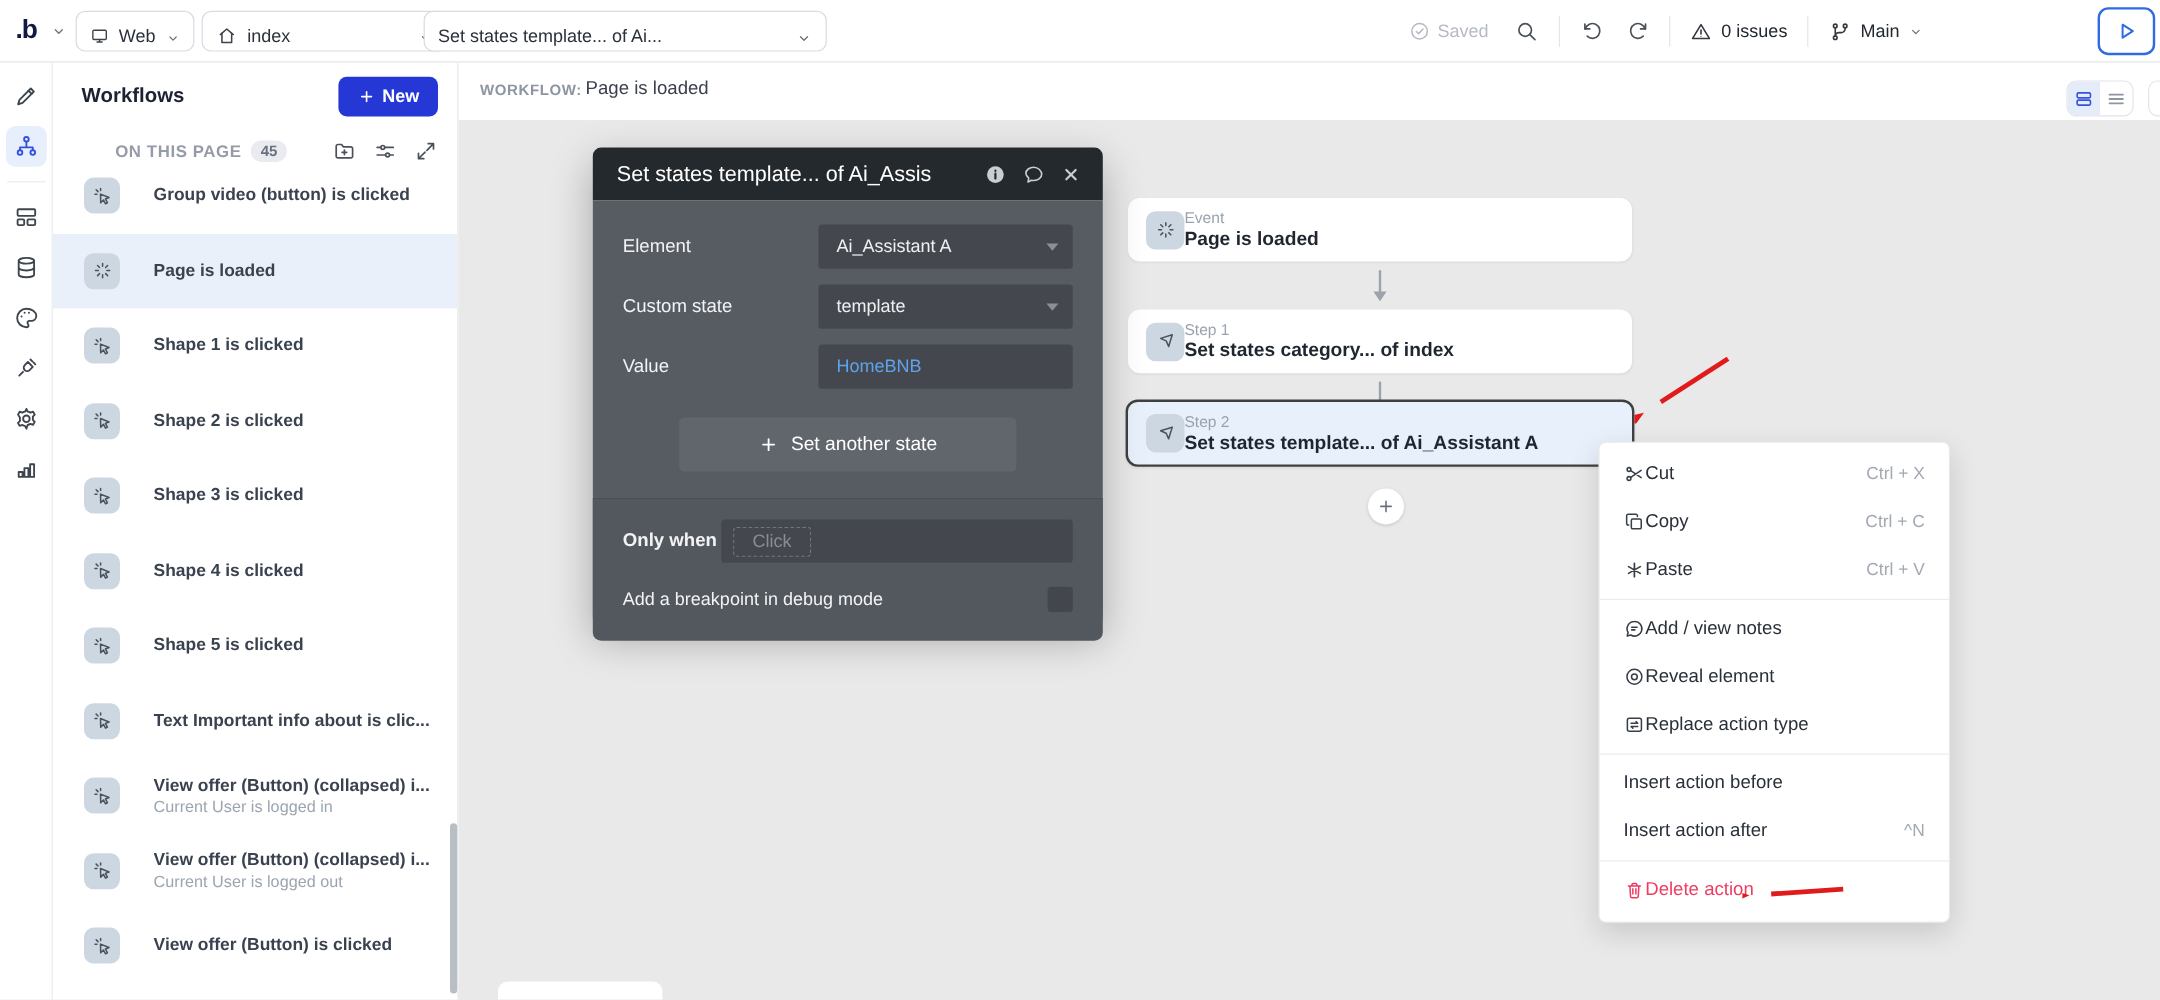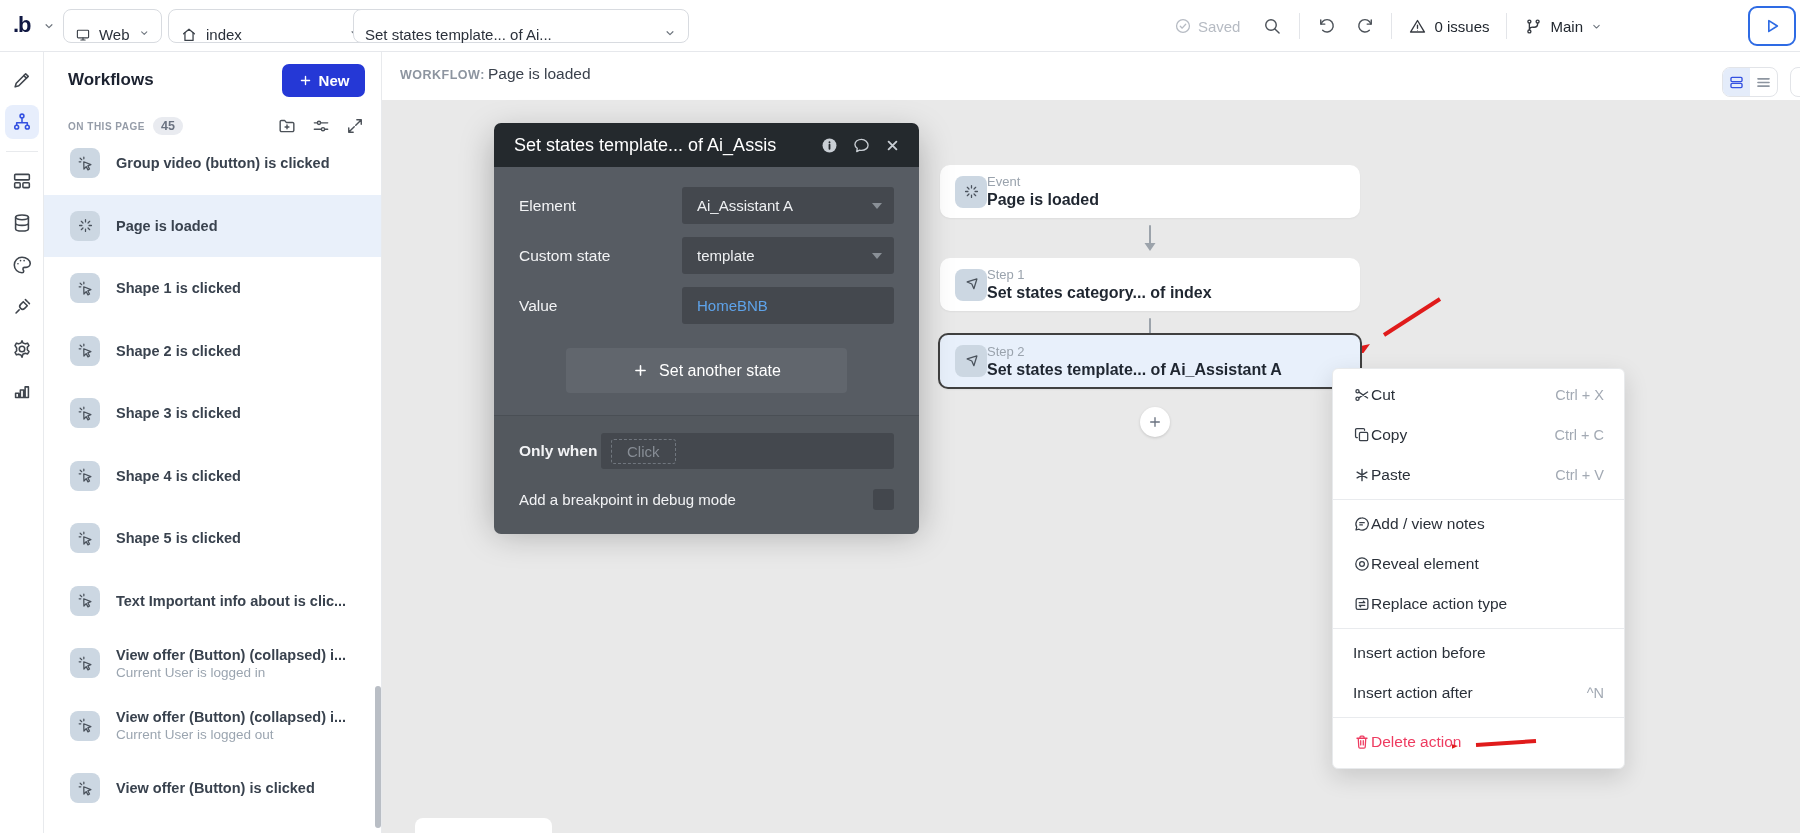--- a/index.html
+++ b/index.html
@@ -8,21 +8,21 @@
   .abs { position:absolute; }
   svg.ic { display:block; stroke:currentColor; fill:none; stroke-width:1.7;
     stroke-linecap:round; stroke-linejoin:round; }
 
   
   #topbar { left:0; top:0; width:1800px; height:52px; background:#fff;
     border-bottom:1px solid #e6e8ec; z-index:20; }
   .logo { left:13px; top:12px; font-size:22px; font-weight:800; color:#101843; letter-spacing:-1px;}
   .logo-chev { left:42px; top:19px; width:14px; height:14px; color:#6d747d; }
   .tb-box { top:9px; height:34px; border:1px solid #d8dbe0; border-radius:8px;
-    display:flex; align-items:flex-start; padding:16px 11px; gap:8px; background:#fff;
+    display:flex; align-items:flex-end; padding:3px 11px; gap:8px; background:#fff;
     font-size:15px; color:#2b313b; }
   .tb-box .chev { width:14px; height:14px; color:#6d747d; margin-left:auto; }
   .tb-ic { width:18px; height:18px; color:#3c424a; }
   #box-platform { left:63px; width:99px; }
   #box-page { left:168px; width:206px; }
   #box-workflow { left:353px; width:336px; }
   .tb-right { right:0; top:0; height:52px; display:flex; align-items:center; position:absolute; }
   .saved { display:flex; align-items:center; gap:6px; color:#b6bbc3; font-size:15px; }
   .saved .ic { width:18px; height:18px; }
   .tb-icbtn { width:20px; height:20px; color:#4b5158; }
@@ -51,27 +51,27 @@
     border-right:1px solid #e8eaed; z-index:14; }
   .panel-head { position:absolute; left:24px; right:16px; top:11px; height:34px;
     display:flex; align-items:center; }
   .panel-title { font-size:17px; font-weight:700; color:#1c2230; }
   #new-btn { margin-left:auto; width:83px; height:33px; background:#2538d6; color:#fff;
     border:none; border-radius:7px; font-size:15px; font-weight:600; display:flex;
     align-items:center; justify-content:center; gap:6px; font-family:inherit; }
   #new-btn .ic { width:15px; height:15px; stroke-width:2.2; }
   .panel-sub { position:absolute; left:24px; right:16px; top:62px; height:24px;
     display:flex; align-items:center; }
-  .onpage { font-size:10px; font-weight:700; color:#959ca8; letter-spacing:.5px; }
+  .onpage { font-size:14px; font-weight:700; color:#959ca8; letter-spacing:.5px;margin-left:28px; }
   .count-badge { margin-left:8px; background:#e9ebf0; color:#6a7280; font-size:12.5px;
     font-weight:600; border-radius:10px; padding:2px 8px; }
   .panel-sub .tools { margin-left:auto; display:flex; gap:14px; color:#4b5158; }
   .panel-sub .tools .ic { width:20px; height:20px; }
   #wf-list { position:absolute; left:0; right:0; top:80px; bottom:0; overflow:hidden; }
-  .wf-item { height:62.5px; display:flex; align-items:center; padding-left:26px; gap:16px; }
+  .wf-item { height:62.5px; display:flex; align-items:center; padding-left:26px; gap:28px; }
   .wf-item.selected { background:#e9f0fa; }
   .wf-ic { width:30px; height:30px; border-radius:8px; background:#ccd7e2; flex:none;
     display:flex; align-items:center; justify-content:center; color:#4a525c; }
   .wf-ic .ic { width:19px; height:19px; stroke-width:1.6; }
   .wf-txt { display:flex; flex-direction:column; gap:2px; min-width:0; padding-right:8px;}
   .wf-title { font-size:14.5px; font-weight:600; color:#39424e; white-space:nowrap;
     overflow:hidden; text-overflow:ellipsis; }
   .wf-sub { font-size:13.5px; color:#9ba5b0; white-space:nowrap; }
   #panel-scrollbar { position:absolute; left:331px; top:634px; width:6px; height:142px;
     background:#b9bec5; border-radius:3px; }

